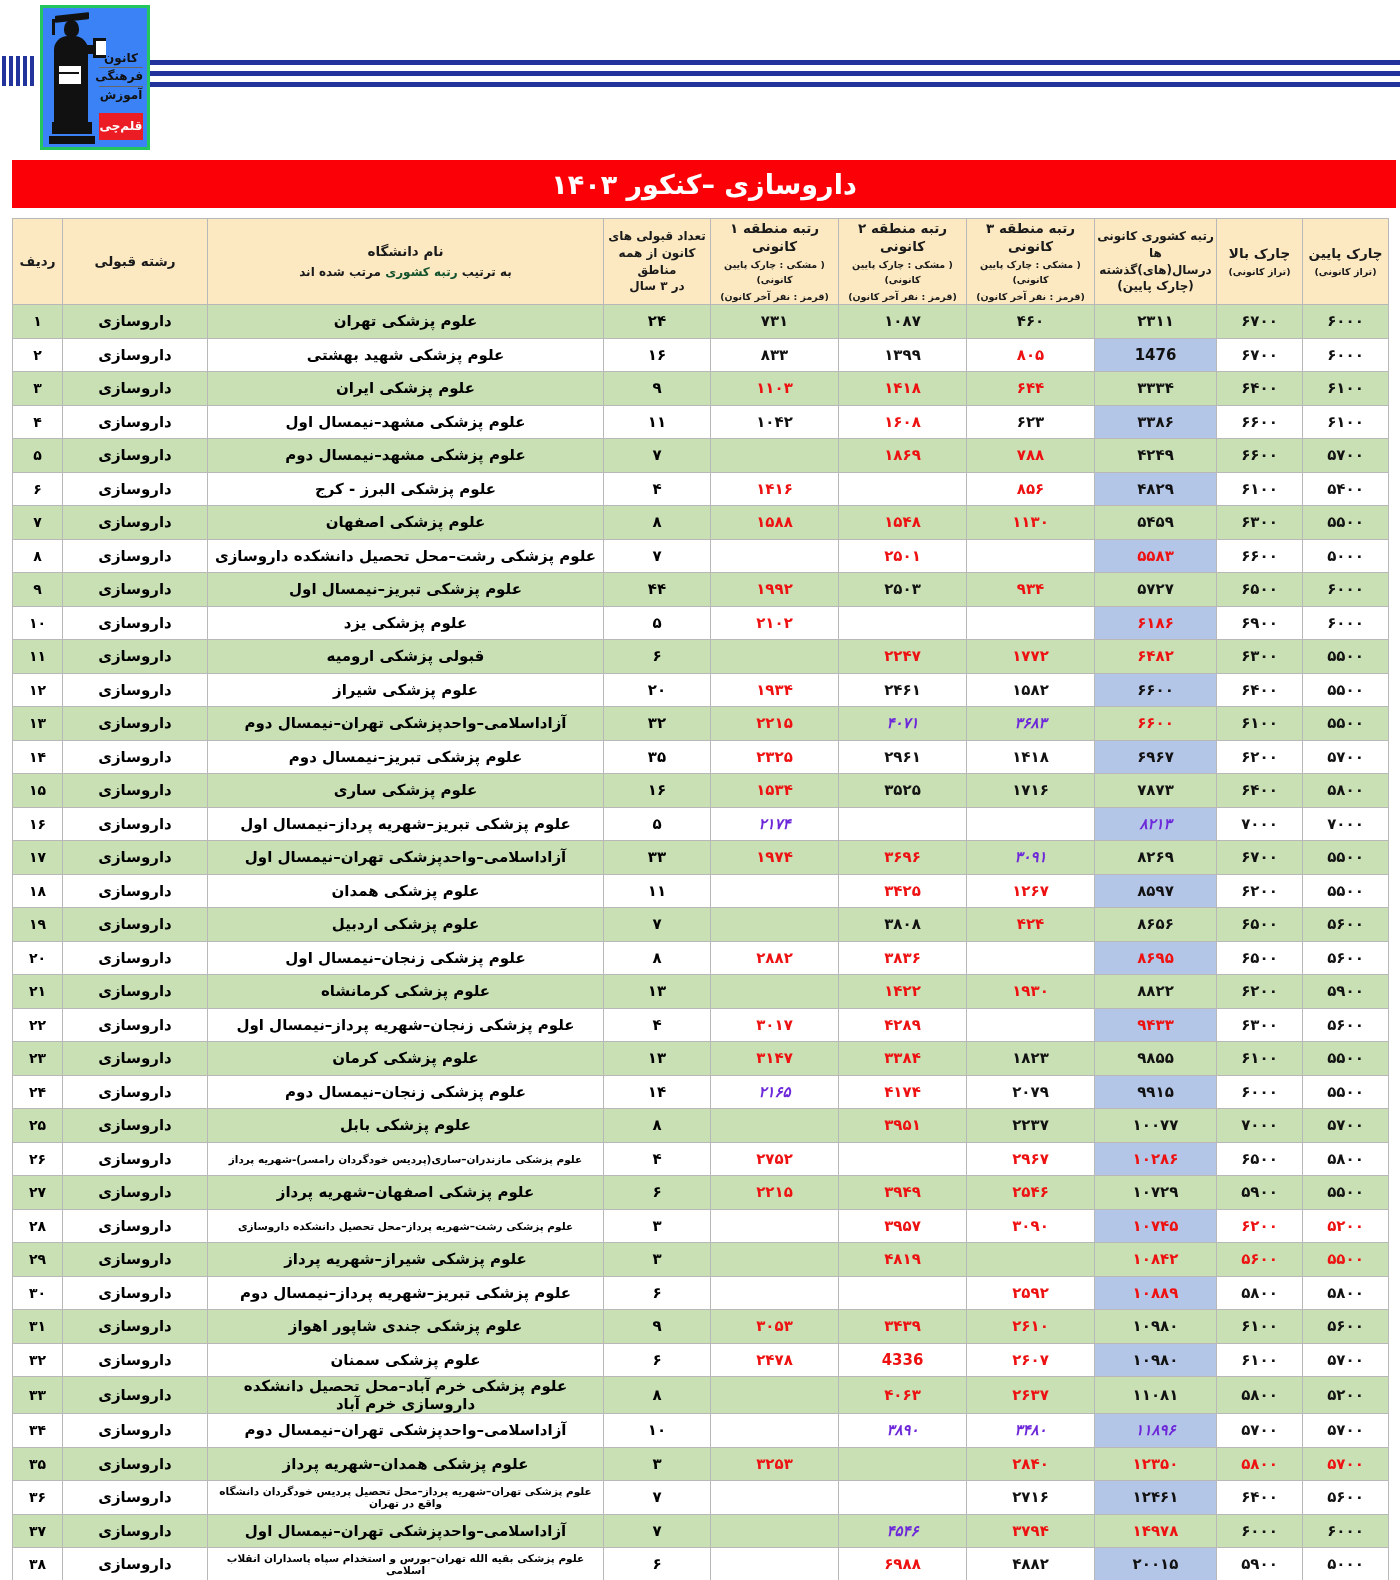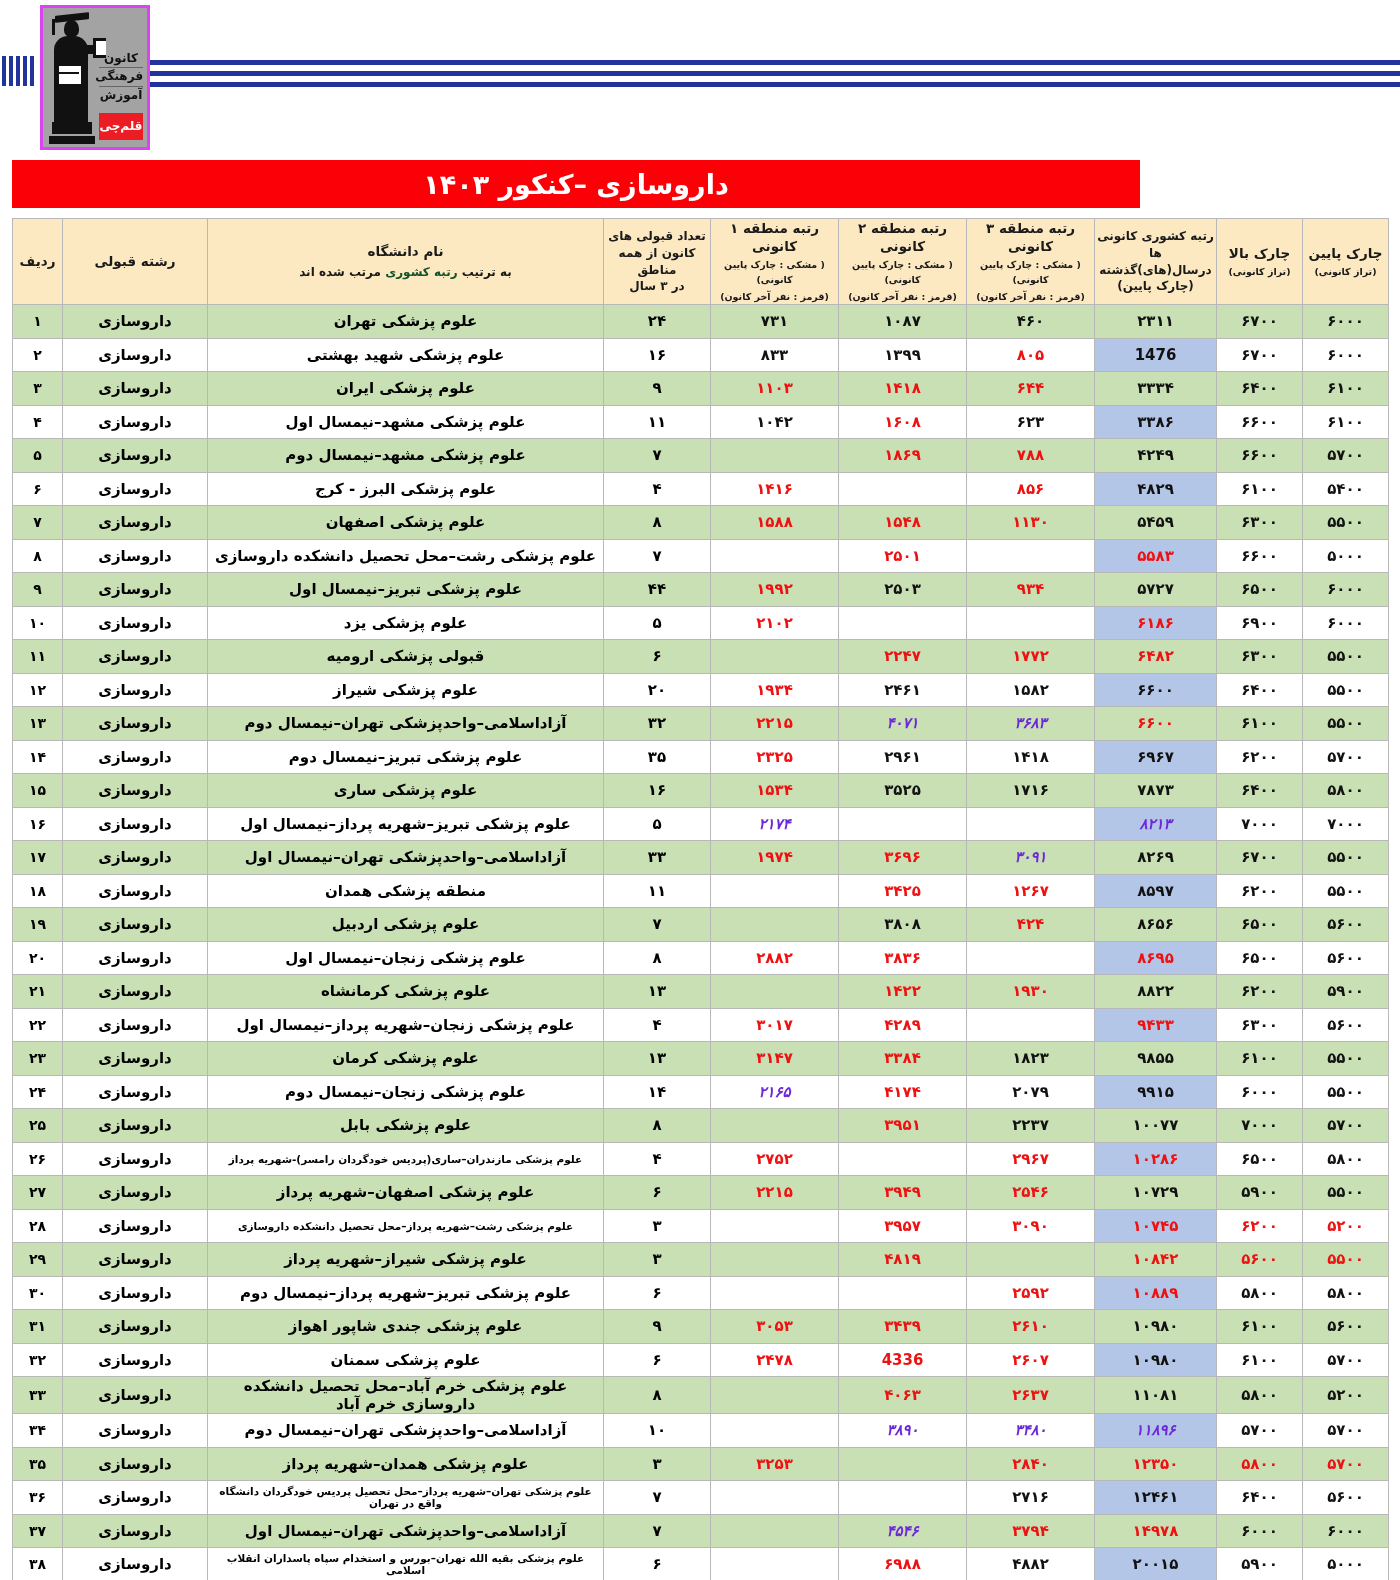--- a/index.html
+++ b/index.html
@@ -10,21 +10,21 @@
     direction:rtl;
     overflow:hidden;
   }
 
   
   .topstrip{position:relative;height:158px;width:1400px;}
 
   .logo-box{
     position:absolute;left:40px;top:5px;
     width:110px;height:145px;
-    border:3px solid #d946ef;background:#a3a3a3;
+    border:3px solid #22c55e;background:#3b82f6;
     box-sizing:border-box;
     overflow:hidden;
   }
   .logo-fig{
     position:absolute;left:6px;top:4px;width:52px;height:134px;
   }
   .logo-fig .cap{
     position:absolute;left:6px;top:2px;width:34px;height:7px;background:#111;
     transform:skewY(-6deg);border-radius:1px;
   }
@@ -76,21 +76,21 @@
   .bars i:nth-child(4){left:23px;}
   .bars i:nth-child(5){left:30px;}
 
   .rule{position:absolute;background:#23339c;height:5px;}
   .rule.r1{left:150px;top:60px;width:1250px;}
   .rule.r2{left:150px;top:71px;width:1250px;}
   .rule.r3{left:150px;top:82px;width:1250px;}
 
   
   .banner{
-    position:absolute;left:12px;top:160px;width:1128px;height:48px;
+    position:absolute;left:12px;top:160px;width:1384px;height:48px;
     background:#fb0007;color:#ffffff;
     font-size:27px;font-weight:bold;
     display:flex;align-items:center;justify-content:center;
     letter-spacing:0px;
   }
 
   
   table.grid{
     position:absolute;left:12px;top:218px;
     width:1376px;
@@ -447,21 +447,21 @@
         <td class="idx">۱۷</td>
       </tr>
       <tr class="even">
         <td class="num k">۵۵۰۰</td>
         <td class="num k">۶۲۰۰</td>
         <td class="c-rank k kb">۸۵۹۷</td>
         <td class="num r">۱۲۶۷</td>
         <td class="num r">۳۴۲۵</td>
         <td class="num k"></td>
         <td class="count">۱۱</td>
-        <td class="uni">منطقه پزشکی همدان</td>
+        <td class="uni">علوم پزشکی همدان</td>
         <td class="major">داروسازی</td>
         <td class="idx">۱۸</td>
       </tr>
       <tr class="odd">
         <td class="num k">۵۶۰۰</td>
         <td class="num k">۶۵۰۰</td>
         <td class="c-rank k">۸۶۵۶</td>
         <td class="num r">۴۲۴</td>
         <td class="num k">۳۸۰۸</td>
         <td class="num k"></td>

